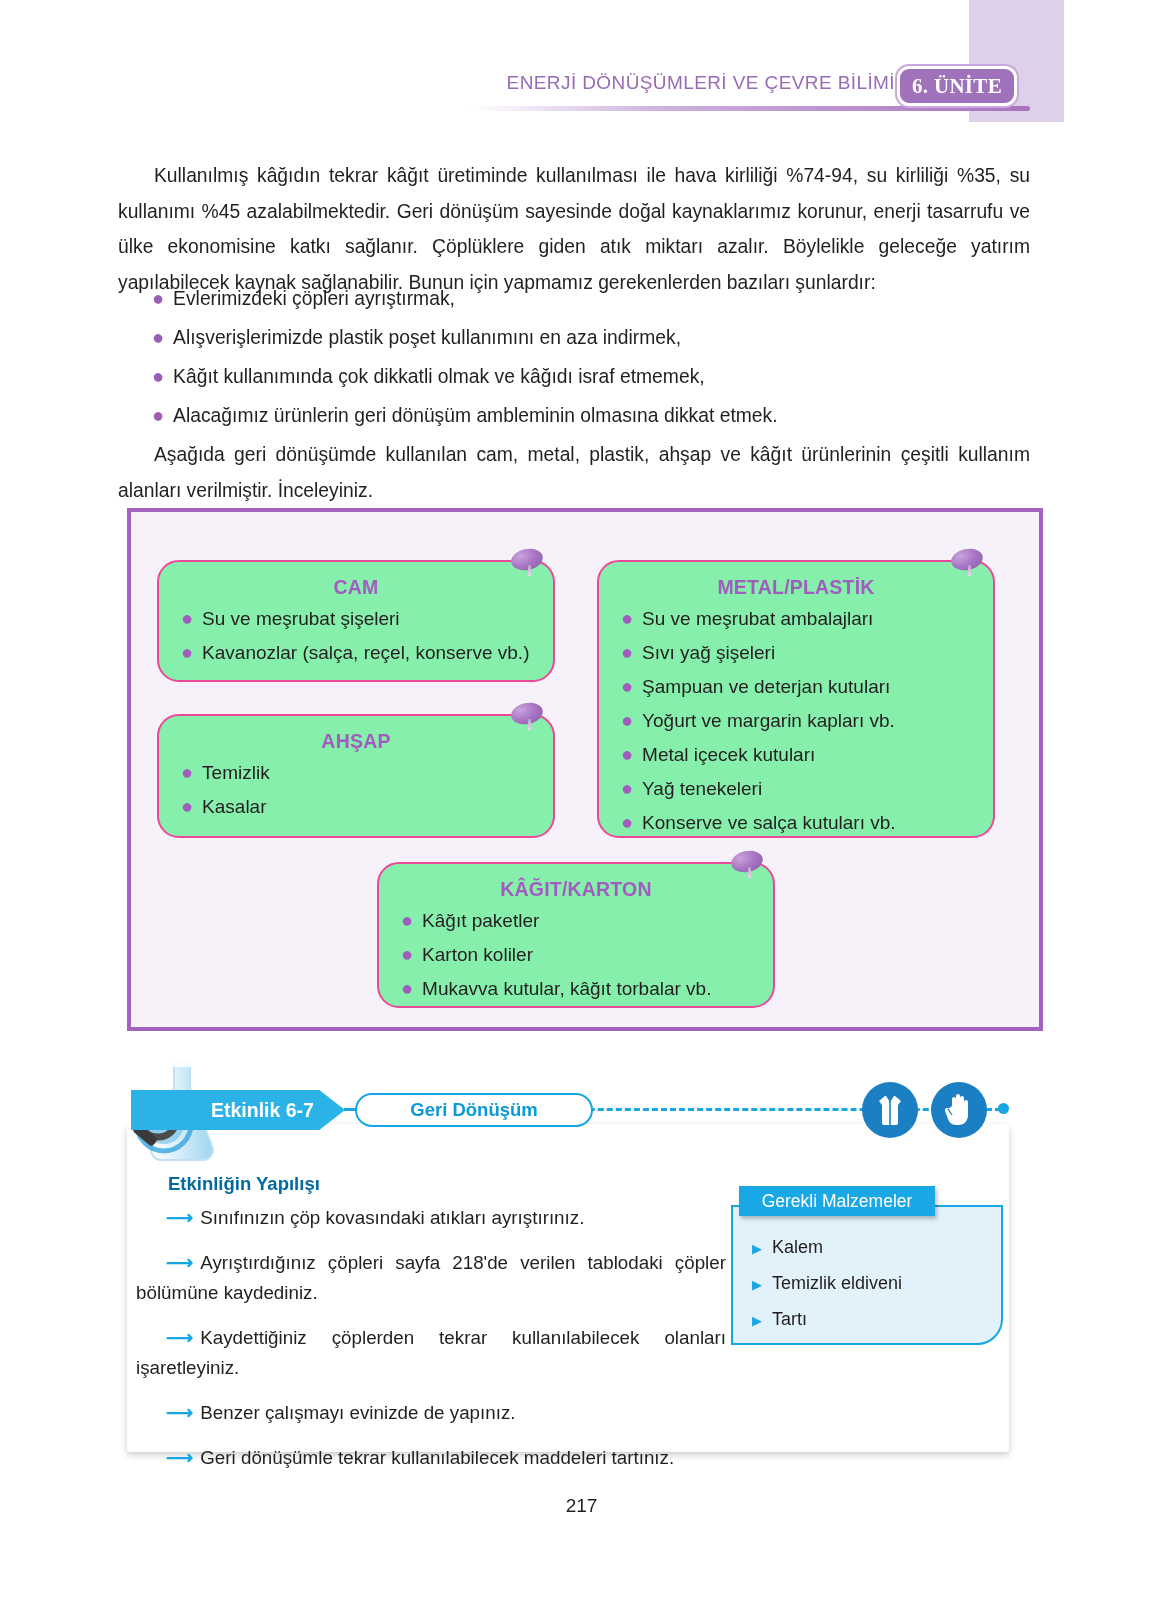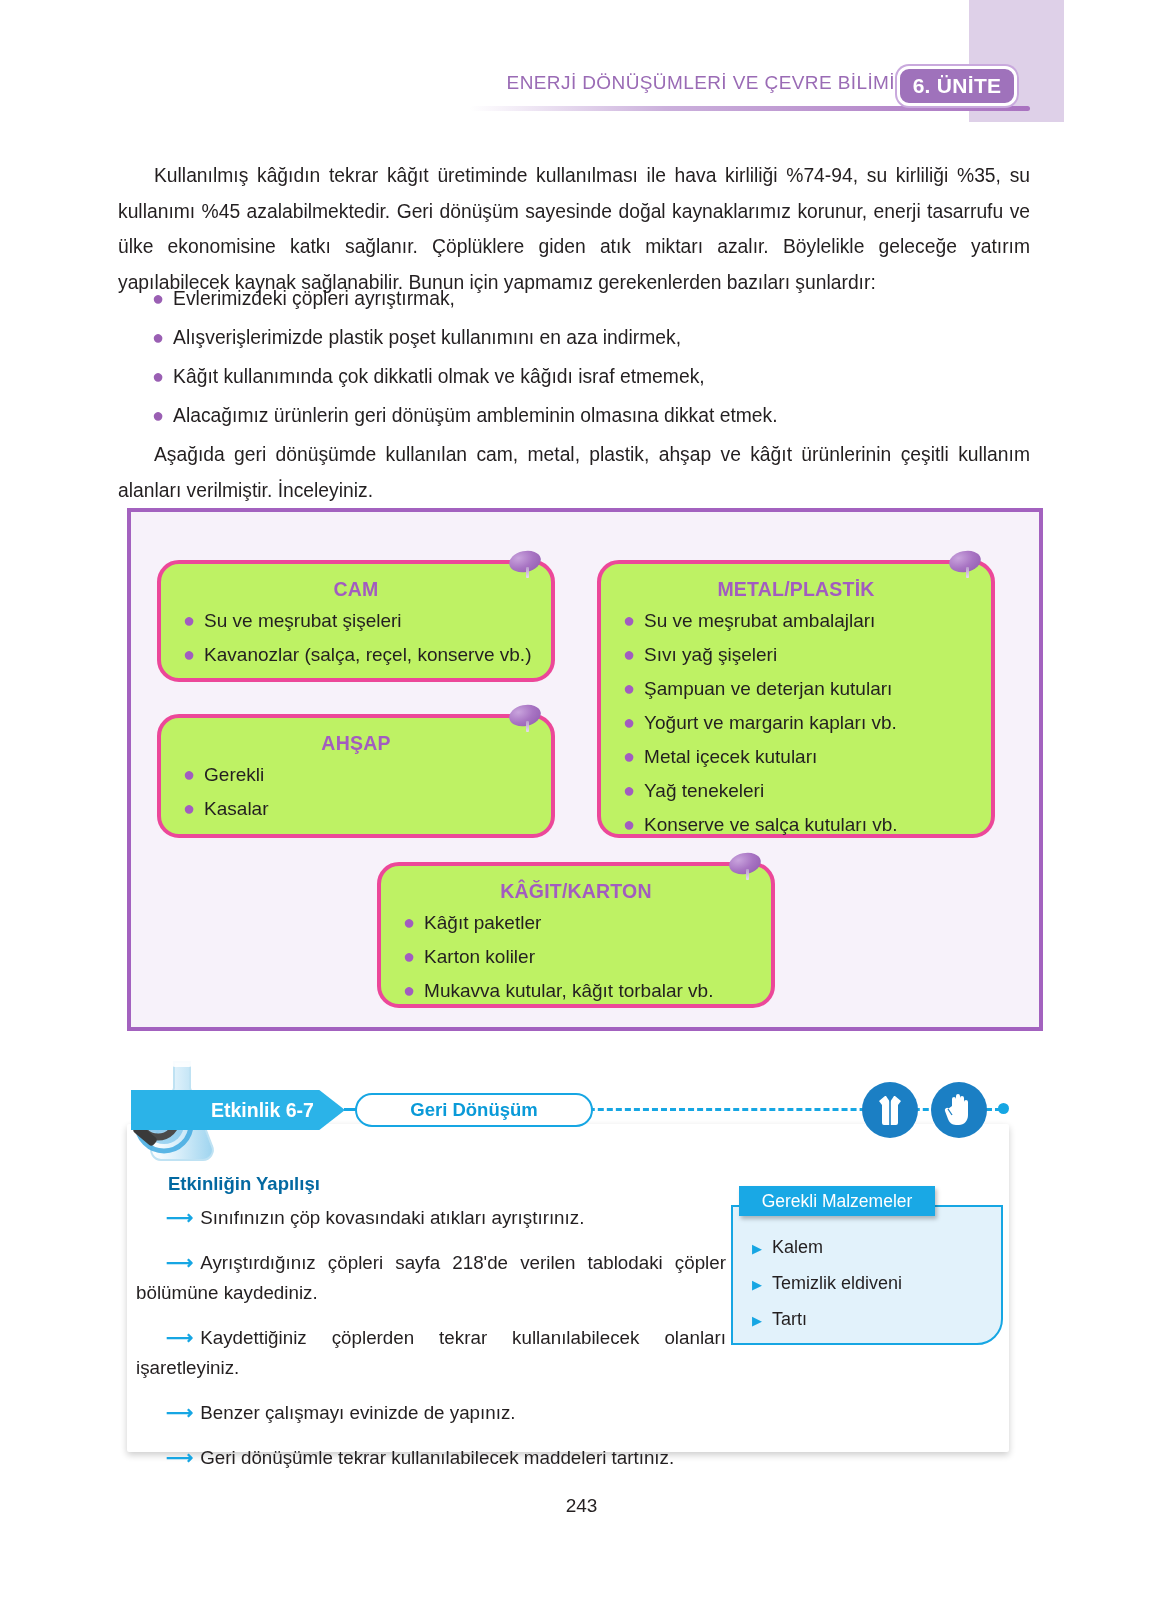--- a/index.html
+++ b/index.html
@@ -42,20 +42,21 @@
     left: 897px; top: 66px;
     width: 120px; height: 40px;
     border-radius: 12px;
     background: #9f72bb;
     border: 3px solid #ffffff;
     box-shadow: 0 0 0 2px #c9a9dd;
     color: #ffffff;
     font-size: 21px; font-weight: bold;
     display: flex; align-items: center; justify-content: center;
     letter-spacing: .3px;
+    font-family: Liberation Serif, serif;
   }
 
   
   .para {
     position: absolute;
     font-size: 19.3px;
     line-height: 35.5px;
     text-align: justify;
     color: #231f20;
   }
@@ -83,22 +84,22 @@
   
   .panel {
     position: absolute;
     left: 127px; top: 508px;
     width: 916px; height: 523px;
     background: #f7f2fa;
     border: 4px solid #a362bf;
   }
   .card {
     position: absolute;
-    background: #bef264;
-    border: 4px solid #ec4899;
+    background: #86efac;
+    border: 2px solid #ec4899;
     border-radius: 22px;
   }
   .card .ctitle {
     text-align: center;
     color: #a25cc0;
     font-weight: bold;
     font-size: 19.5px;
     margin-top: 14px;
     letter-spacing: .2px;
   }
@@ -318,21 +319,21 @@
 
   <div class="card" id="cardAhsap">
     <div class="pin">
         <div class="head"></div>
         <div class="needle"></div>
       </div>
     <div class="ctitle">AHŞAP</div>
     <ul>
       <li>
           <span class="dot">●</span>
-          <span>Gerekli</span>
+          <span>Temizlik</span>
         </li>
       <li>
           <span class="dot">●</span>
           <span>Kasalar</span>
         </li>
     </ul>
   </div>
 
   <div class="card" id="cardMetal">
     <div class="pin">
@@ -461,13 +462,13 @@
   <li>
       <span class="tri">▶</span>
       <span>Temizlik eldiveni</span>
     </li>
   <li>
       <span class="tri">▶</span>
       <span>Tartı</span>
     </li>
 </ul>
 
-<div class="pagenum">243</div>
+<div class="pagenum">217</div>
 
 </body></html>

